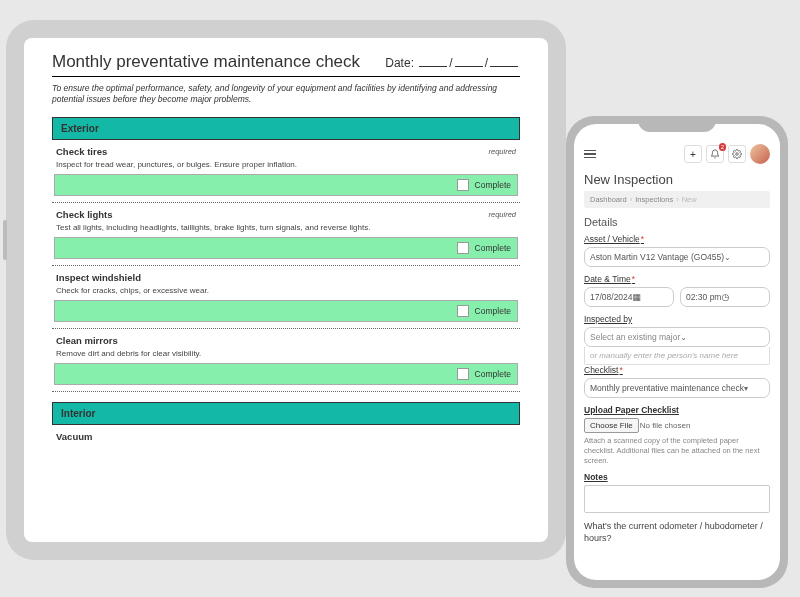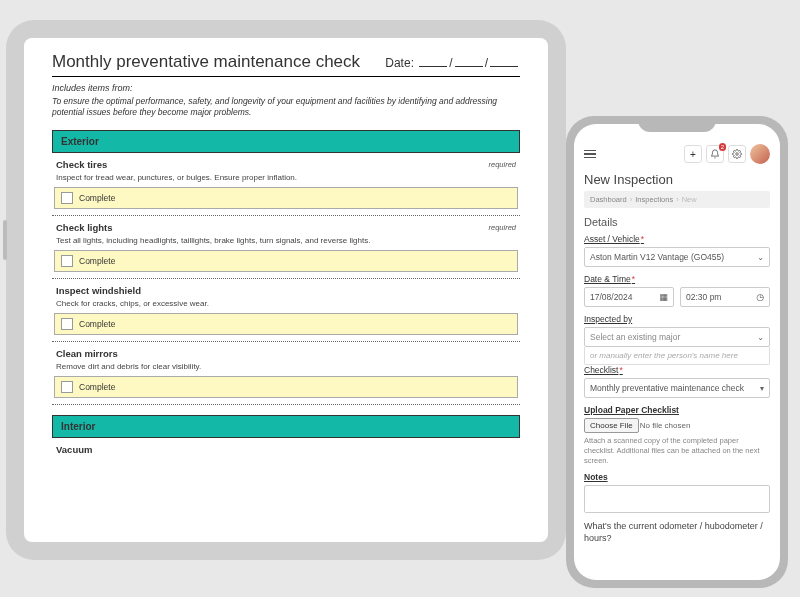--- a/index.html
+++ b/index.html
@@ -19,21 +19,21 @@
 .doc-includes { font-size: 9px; font-style: italic; color: #333; margin-bottom: 3px; }
 .doc-intro { font-size: 8.5px; color: #333; line-height: 1.3; margin-bottom: 12px; font-style: italic; }
 
 .section-hdr { background: #14b8a6; border: 1px solid #333; padding: 5px 8px; font-size: 10px; font-weight: bold; color: #333; }
 .item { padding: 6px 0; border-bottom: 1px dotted #666; }
 .item:last-child { border-bottom: none; }
 .item-top { display: flex; justify-content: space-between; align-items: center; padding: 0 4px; }
 .item-title { font-size: 9.5px; font-weight: bold; color: #333; }
 .item-req { font-size: 7.5px; font-style: italic; color: #555; }
 .item-desc { font-size: 8px; color: #444; padding: 3px 4px 5px 4px; }
-.item-complete { background: #fef9c3; border: 1px solid #aaa; padding: 4px 6px; display: flex; align-items: center; gap: 6px; margin: 0 2px; }
+.item-complete { background: #86efac; border: 1px solid #aaa; padding: 4px 6px; display: flex; align-items: center; gap: 6px; margin: 0 2px; justify-content: flex-end; }
 .item-complete .chk { width: 12px; height: 12px; background: #fff; border: 1px solid #999; }
 .item-complete span { font-size: 8.5px; color: #333; }
 
 .section2 { margin-top: 10px; }
 
 
 .phone { position: absolute; right: 12px; top: 116px; width: 222px; height: 472px; background: #b8b8b8; border-radius: 28px; padding: 8px; }
 .phone-screen { background: #fff; width: 100%; height: 100%; border-radius: 22px; overflow: hidden; position: relative; }
 .phone-notch { position: absolute; top: 0; left: 50%; transform: translateX(-50%); width: 78px; height: 16px; background: #b8b8b8; border-radius: 0 0 12px 12px; z-index: 10; }
 .phone-content { padding: 20px 10px 8px 10px; height: 100%; overflow: hidden; font-size: 9px; color: #333; }
@@ -49,21 +49,21 @@
 
 .page-title { font-size: 13px; color: #444; font-weight: normal; margin-bottom: 4px; }
 
 .breadcrumb { background: #f0f0f0; padding: 4px 6px; font-size: 7.5px; color: #888; border-radius: 2px; margin-bottom: 8px; }
 .breadcrumb .sep { margin: 0 3px; color: #bbb; }
 .breadcrumb .cur { color: #bbb; }
 
 .section-title { font-size: 11px; color: #555; margin-bottom: 6px; }
 .field-label { font-size: 8.5px; color: #333; margin-bottom: 3px; display: block; text-decoration: underline; }
 .req-star { color: #d63939; margin-left: 1px; }
-.field-input { width: 100%; border: 1px solid #ccc; border-radius: 2px; padding: 4px 5px; font-size: 8.5px; color: #555; background: #fff; margin-bottom: 7px; display: flex; align-items: center; justify-content: space-between; }
+.field-input { width: 100%; border: 1px solid #ccc; border-radius: 7px; padding: 4px 5px; font-size: 8.5px; color: #555; background: #fff; margin-bottom: 7px; display: flex; align-items: center; }
 .chev { font-size: 8px; color: #666; }
 .row { display: flex; gap: 6px; margin-bottom: 7px; }
 .row .field-input { margin-bottom: 0; flex: 1; }
 
 .field-sub { width: 100%; border: 1px solid #ddd; border-top: none; border-radius: 0 0 2px 2px; padding: 4px 5px; font-size: 8px; color: #aaa; font-style: italic; margin-top: -7px; }
 
 .file-row { display: flex; align-items: center; gap: 1px; margin-bottom: 3px; }
 .file-btn { border: 1px solid #999; background: #f5f5f5; padding: 2px 5px; font-size: 8px; border-radius: 2px; }
 .file-txt { font-size: 8px; color: #666; }
 .hint { font-size: 7.5px; color: #888; line-height: 1.3; margin-bottom: 7px; }
@@ -83,21 +83,20 @@
     <div class="tablet-content">
 
       <div class="doc-header">
         <div class="doc-title">Monthly preventative maintenance check</div>
         <div class="doc-date">
           <span>Date:</span>
           <span class="blank"></span>/<span class="blank"></span>/<span class="blank"></span>
         </div>
       </div>
 
-      <div class="doc-includes">Includes items from:</div>
       <div class="doc-intro">To ensure the optimal performance, safety, and longevity of your equipment and facilities by identifying and addressing potential issues before they become major problems.</div>
 
       <div class="section-hdr">Exterior</div>
 
       <div class="item">
         <div class="item-top">
           <div class="item-title">Check tires</div>
           <div class="item-req">required</div>
         </div>
         <div class="item-desc">Inspect for tread wear, punctures, or bulges. Ensure proper inflation.</div>

